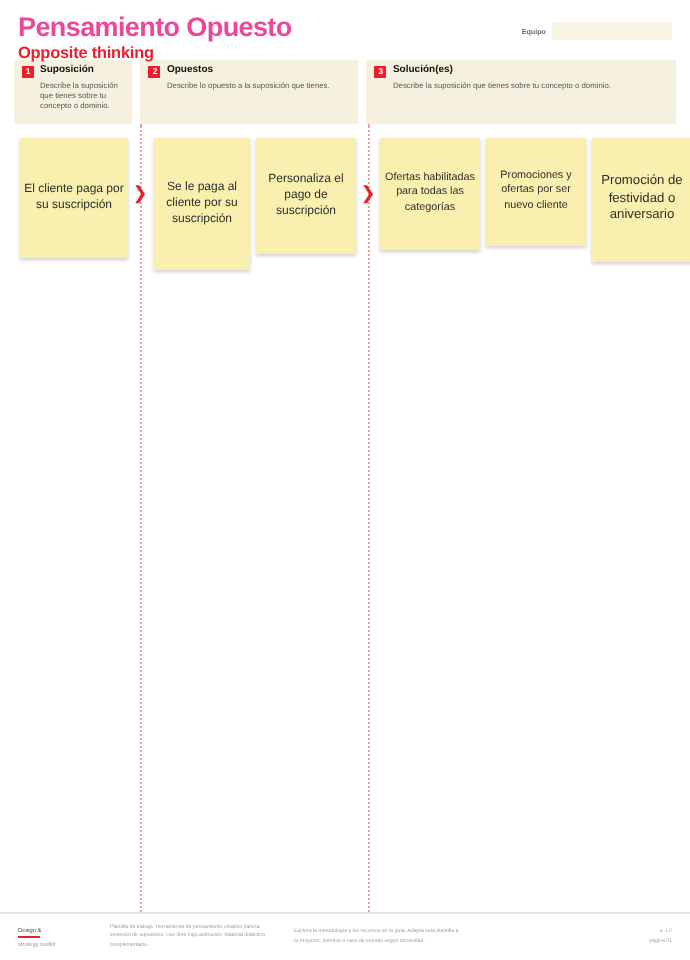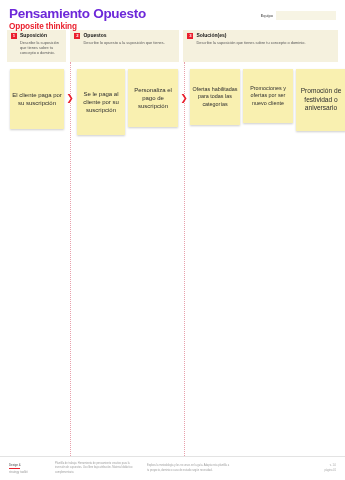--- a/index.html
+++ b/index.html
@@ -17,21 +17,21 @@
   }
 
   
   .header{
     position:relative;
     padding:7px 9px 0 9px;
     height:30px;box-sizing:border-box;
     flex:0 0 auto;
   }
   .title{
-    font-size:13.5px;font-weight:bold;color:#6d28d9;
+    font-size:13.5px;font-weight:bold;color:#ec4899;
     letter-spacing:-0.3px;line-height:1.05;
     margin:0;
   }
   .subtitle-row{
     display:flex;align-items:flex-end;gap:21px;
     margin-top:1px;
   }
   .subtitle-en{
     font-size:8.2px;font-weight:bold;color:#ea1f2d;
     letter-spacing:-0.1px;

